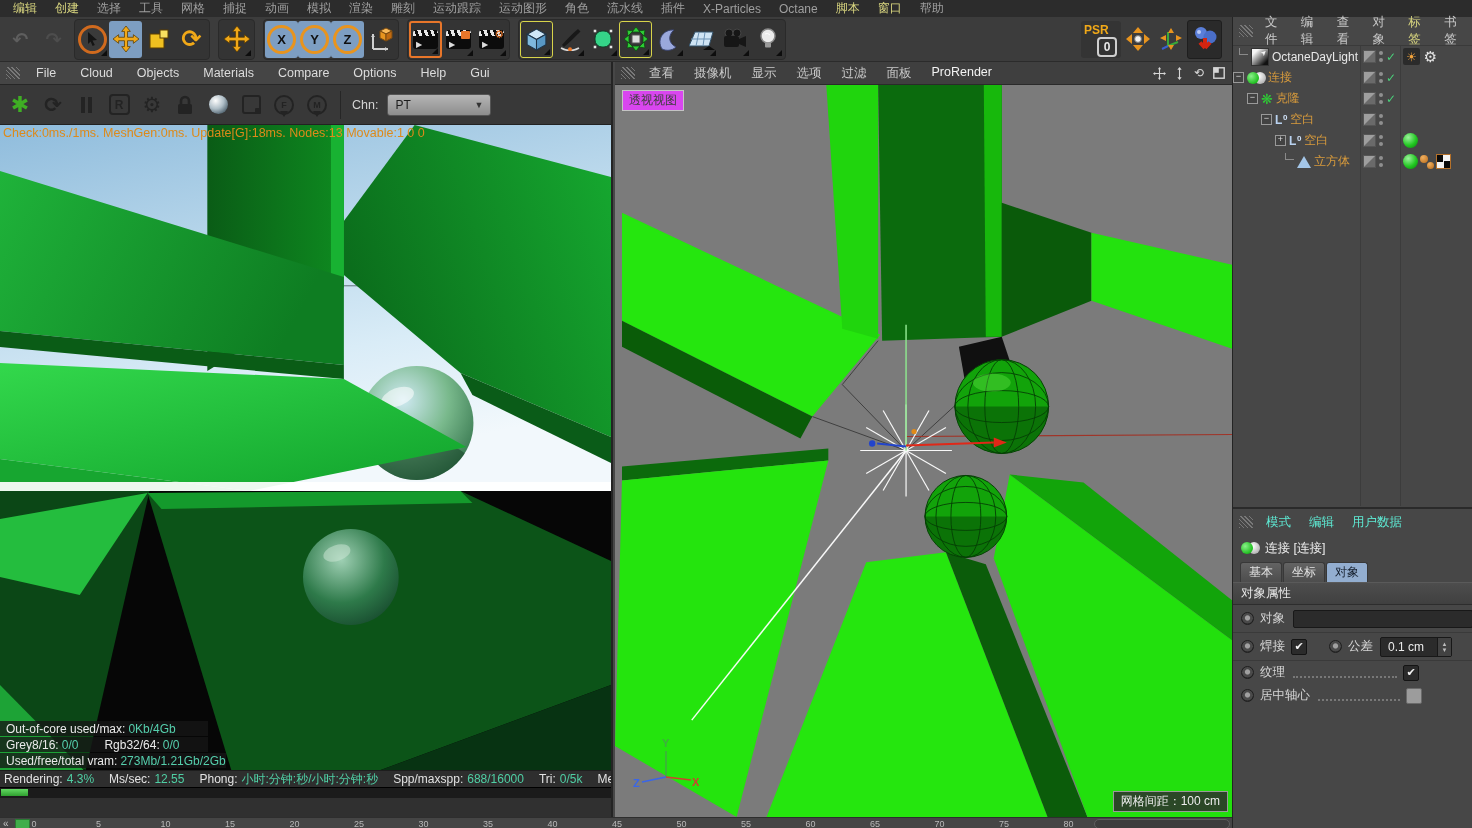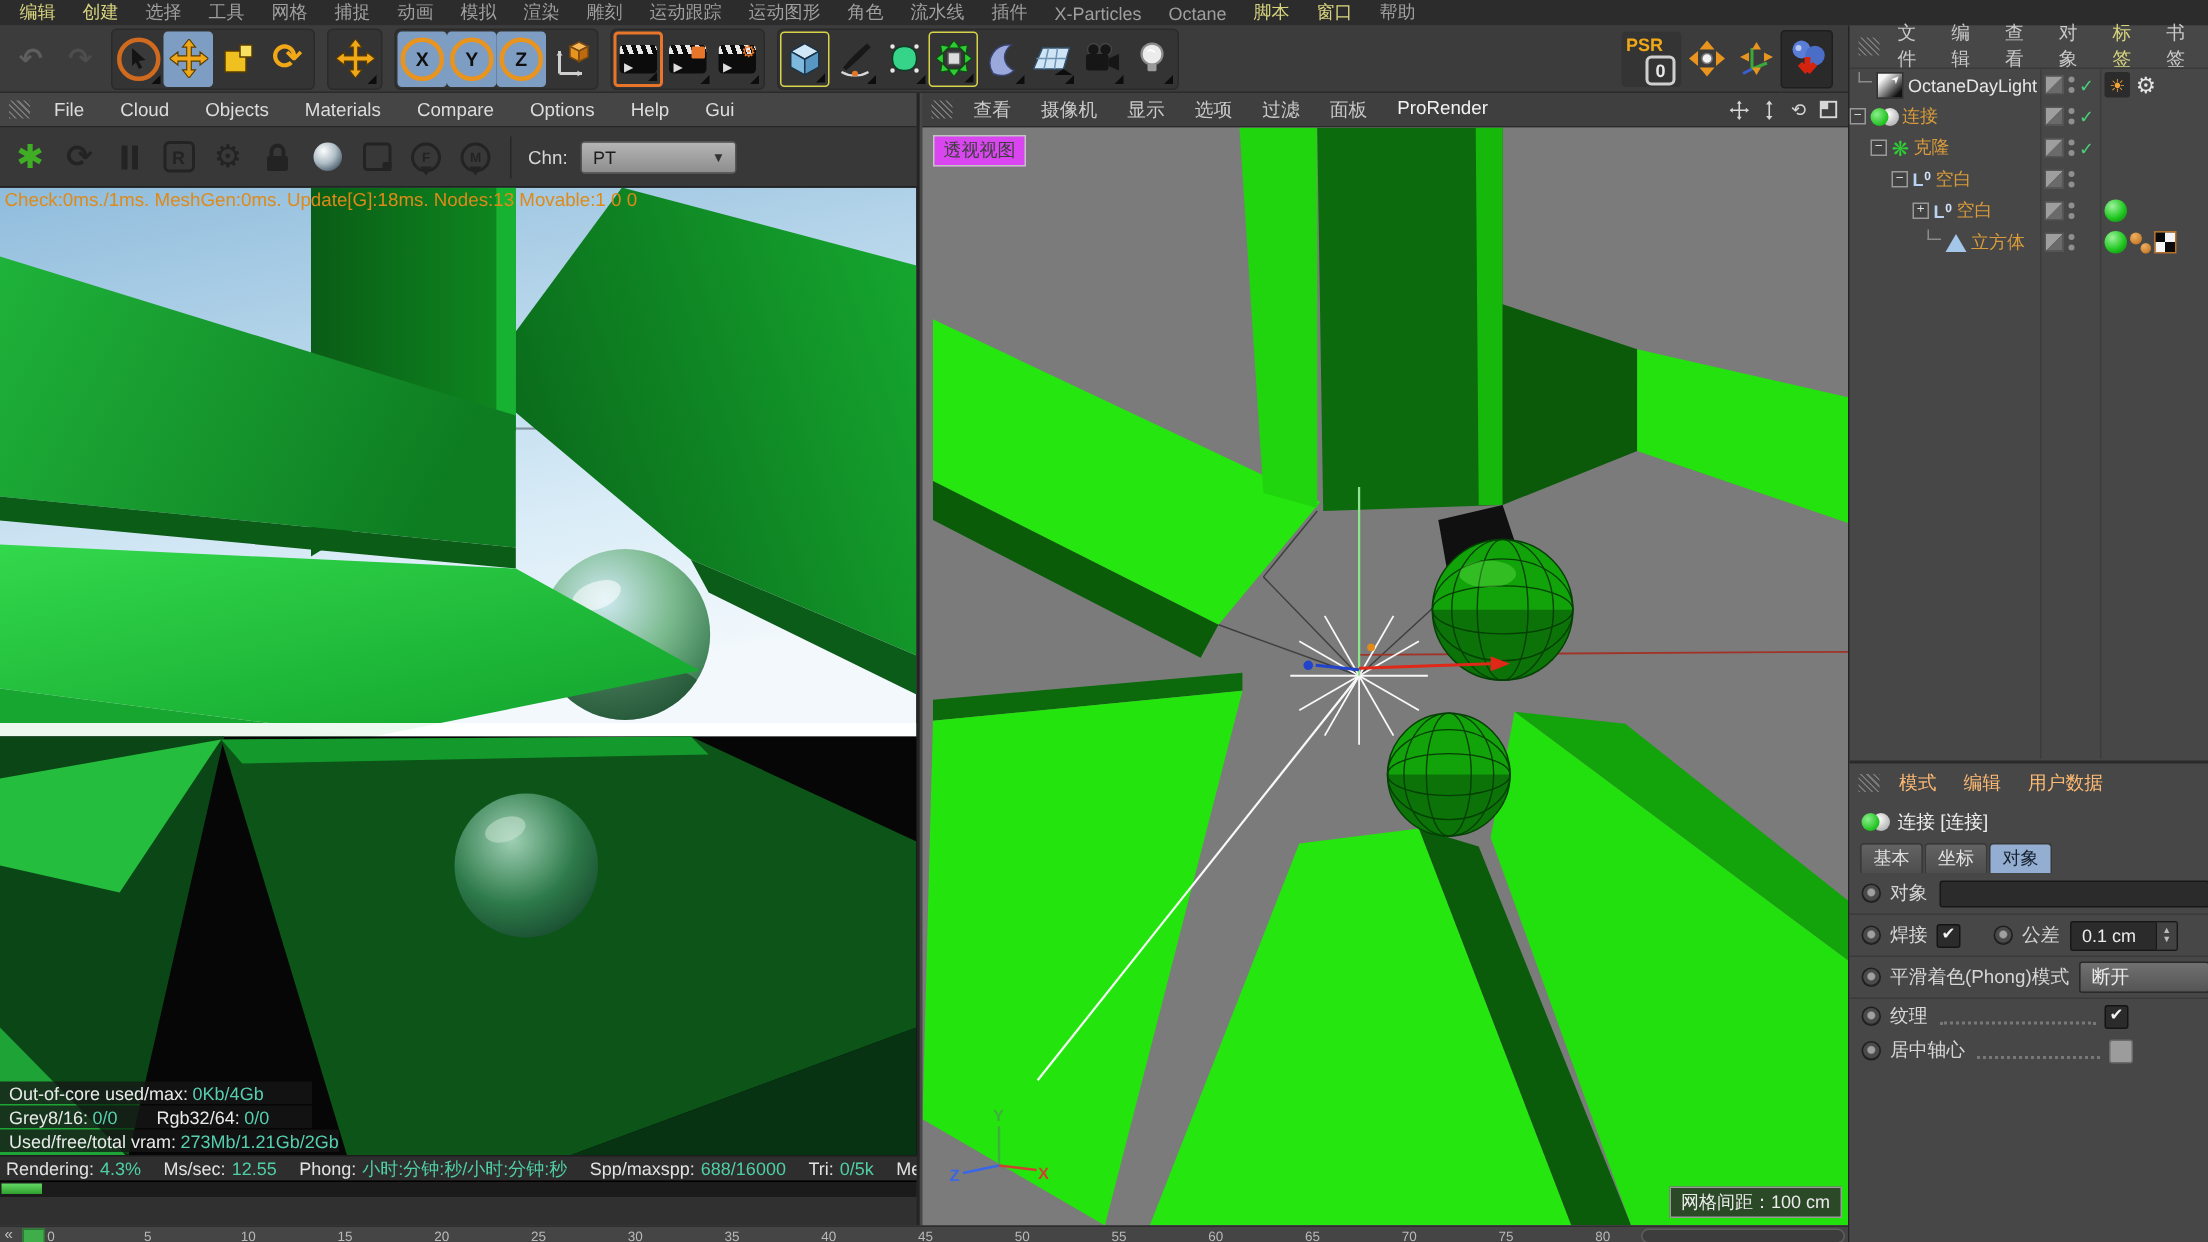--- a/index.html
+++ b/index.html
@@ -120,21 +120,21 @@
   .tag.sun{background:#2b2b2b;color:#f2a33c;font-size:12px;}
   .tag.gear{color:#e4e4e4;font-size:15px;}
   .matball{width:15px;height:15px;border-radius:50%;background:radial-gradient(circle at 35% 30%,#9df29d,#22c822 55%,#0a7a0a);flex:none;}
   .phongdots{width:14px;height:14px;position:relative;flex:none;}
   .phongdots i{position:absolute;border-radius:50%;background:radial-gradient(circle at 35% 30%,#f0b060,#b86a18);}
   .phongdots i.a{width:8px;height:8px;left:0;top:0;} .phongdots i.b{width:7px;height:7px;right:0;bottom:0;}
   .checker{width:13px;height:13px;border:1px solid #b5712a;flex:none;
            background:conic-gradient(#f4f4f4 0 90deg,#0a0a0a 90deg 180deg,#f4f4f4 180deg 270deg,#0a0a0a 270deg 360deg);}
   
   .am{position:absolute;left:0;top:490px;width:240px;bottom:0;border-top:2px solid #2a2a2a;background:#474747;}
-  .am-menu{height:26px;display:flex;align-items:center;color:#fdba74;}
+  .am-menu{height:26px;display:flex;align-items:center;color:#5eead4;}
   .am-menu .mi{padding:0 9px;font-size:12.5px;}
   .am-objline{height:26px;display:flex;align-items:center;gap:6px;padding-left:8px;color:#ececec;font-size:12.5px;}
   .am-tabs{display:flex;padding-left:7px;height:21px;align-items:flex-end;}
   .tab{height:19px;padding:0 8px;display:flex;align-items:center;background:linear-gradient(#636363,#4d4d4d);
        border:1px solid #383838;border-bottom:none;border-radius:3px 3px 0 0;margin-right:1px;color:#e2e2e2;font-size:12px;}
   .tab.active{background:#93aed0;color:#141e2c;}
   .am-section{height:21px;background:linear-gradient(#4d4d4d,#404040);border-top:1px solid #5a5a5a;border-bottom:1px solid #2d2d2d;
               display:flex;align-items:center;padding-left:8px;color:#e8e8e8;font-size:12.5px;}
   .am-row{display:flex;align-items:center;padding:0 0 0 8px;min-height:27px;color:#d6d6d6;font-size:12.5px;}
   .am-row.bord{border-bottom:1px solid #3a3a3a;}
@@ -789,43 +789,37 @@
             <i class="r"></i>
           </span>
         <span>连接 [连接]</span>
       </div>
       <div class="am-tabs">
 
       <span class="tab">基本</span>
           <span class="tab">坐标</span>
           <span class="tab active">对象</span>
         </div>
+      <div class="am-section">对象属性</div>
 
       <div class="am-row bord">
         <span class="rad"></span>
         <span>对象</span>
         <span class="txtfield"></span>
       </div>
       <div class="am-row bord">
         <span class="rad"></span>
         <span>焊接</span>
         <span class="cb on" style="margin-left:6px;"></span>
         <span class="rad" style="margin-left:22px;"></span>
         <span>公差</span>
         <span class="numfield">
           <span class="numval">0.1 cm</span>
           <span class="spin">▲<br>▼</span>
         </span>
-      </div>
-      <div class="am-row bord">
-        <span class="rad"></span>
-        <span style="white-space:nowrap;">平滑着色(Phong)模式</span>
-        <span class="drop">
-            <span>断开</span>
-          </span>
       </div>
       <div class="am-row" style="min-height:23px;">
         <span class="rad"></span>
         <span>纹理</span>
         <span class="lead"></span>
         <span class="cb on"></span>
       </div>
       <div class="am-row" style="min-height:23px;">
         <span class="rad"></span>
         <span>居中轴心</span>

